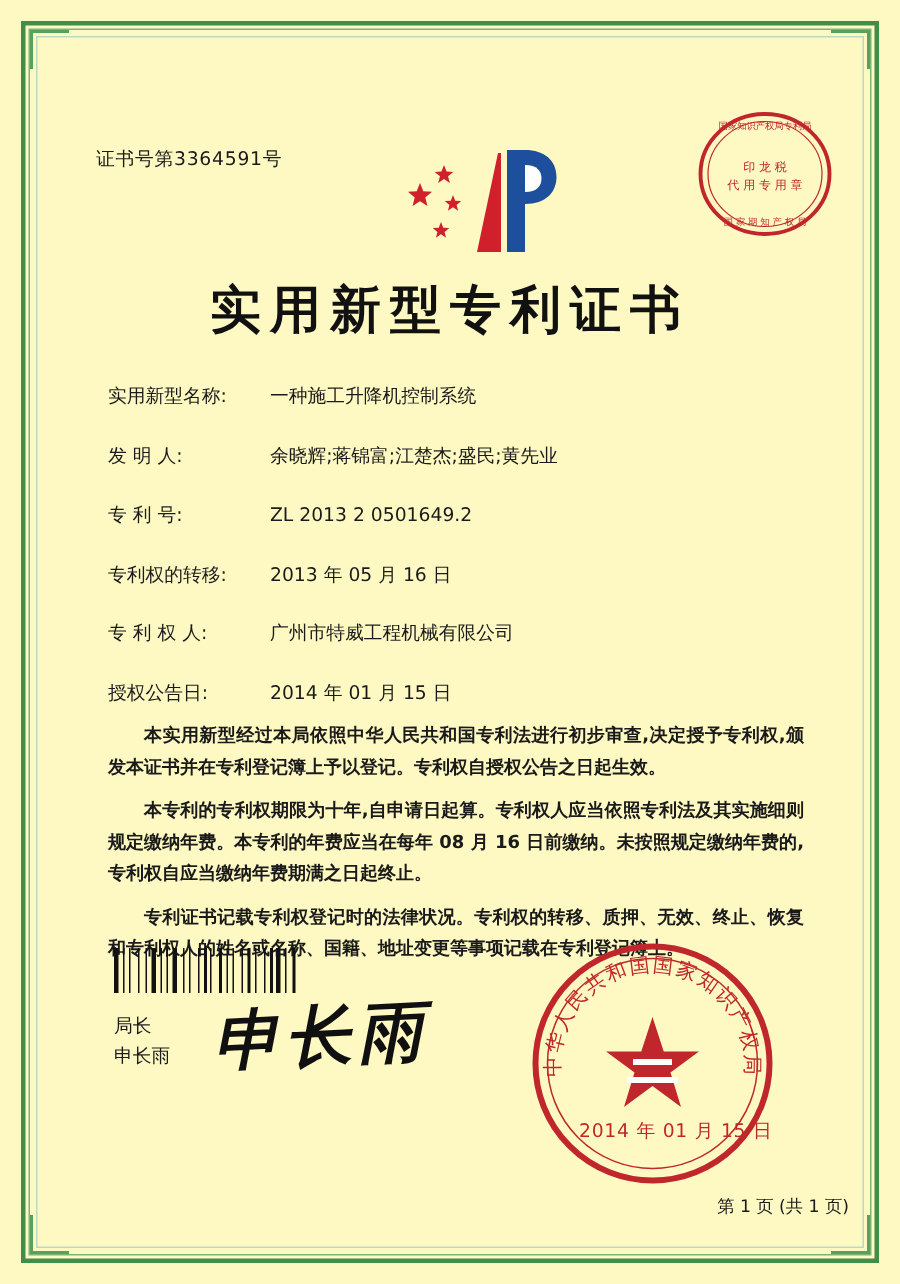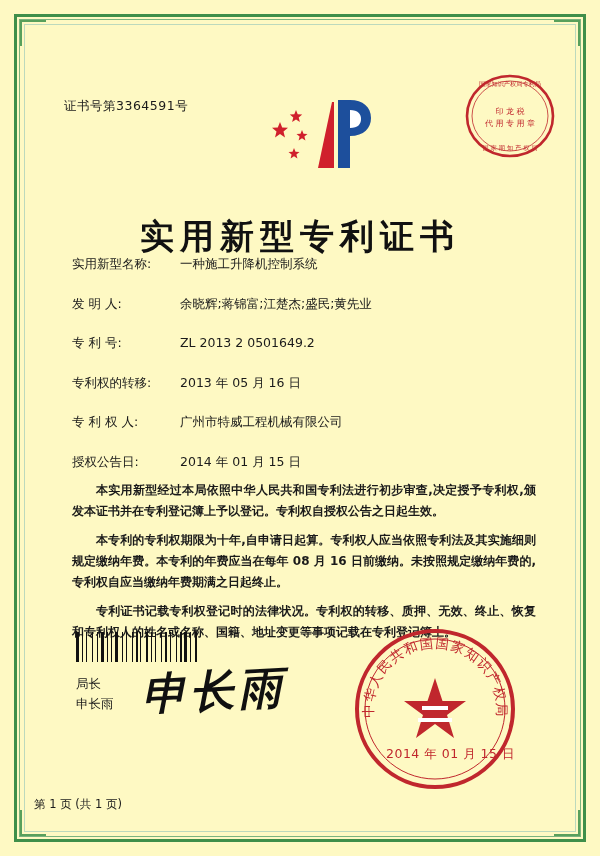--- a/index.html
+++ b/index.html
@@ -103,21 +103,20 @@
     position: absolute;
     left: 0;
     right: 0;
     top: 150px;
     text-align: center;
     font-family: "DejaVu Serif", "Liberation Serif", serif;
     font-size: 34px;
     font-weight: bold;
     letter-spacing: 6px;
     color: #111111;
-    margin-top: 30px;
   }
 
   
   .fields {
     position: absolute;
     left: 38px;
     right: 20px;
     top: 222px;
   }
   .field-row {
@@ -209,21 +208,21 @@
     color: #c0272d;
     letter-spacing: 0.5px;
     white-space: nowrap;
   }
 
   .footer {
     position: absolute;
     left: 0;
     right: 0;
     bottom: 10px;
-    text-align: left;
+    text-align: right;
     font-size: 11.5px;
     color: #1a1a1a;
   }
 </style>
 </head>
 <body>
 
 <div class="certificate">
 
   <div class="border-outer"></div>

